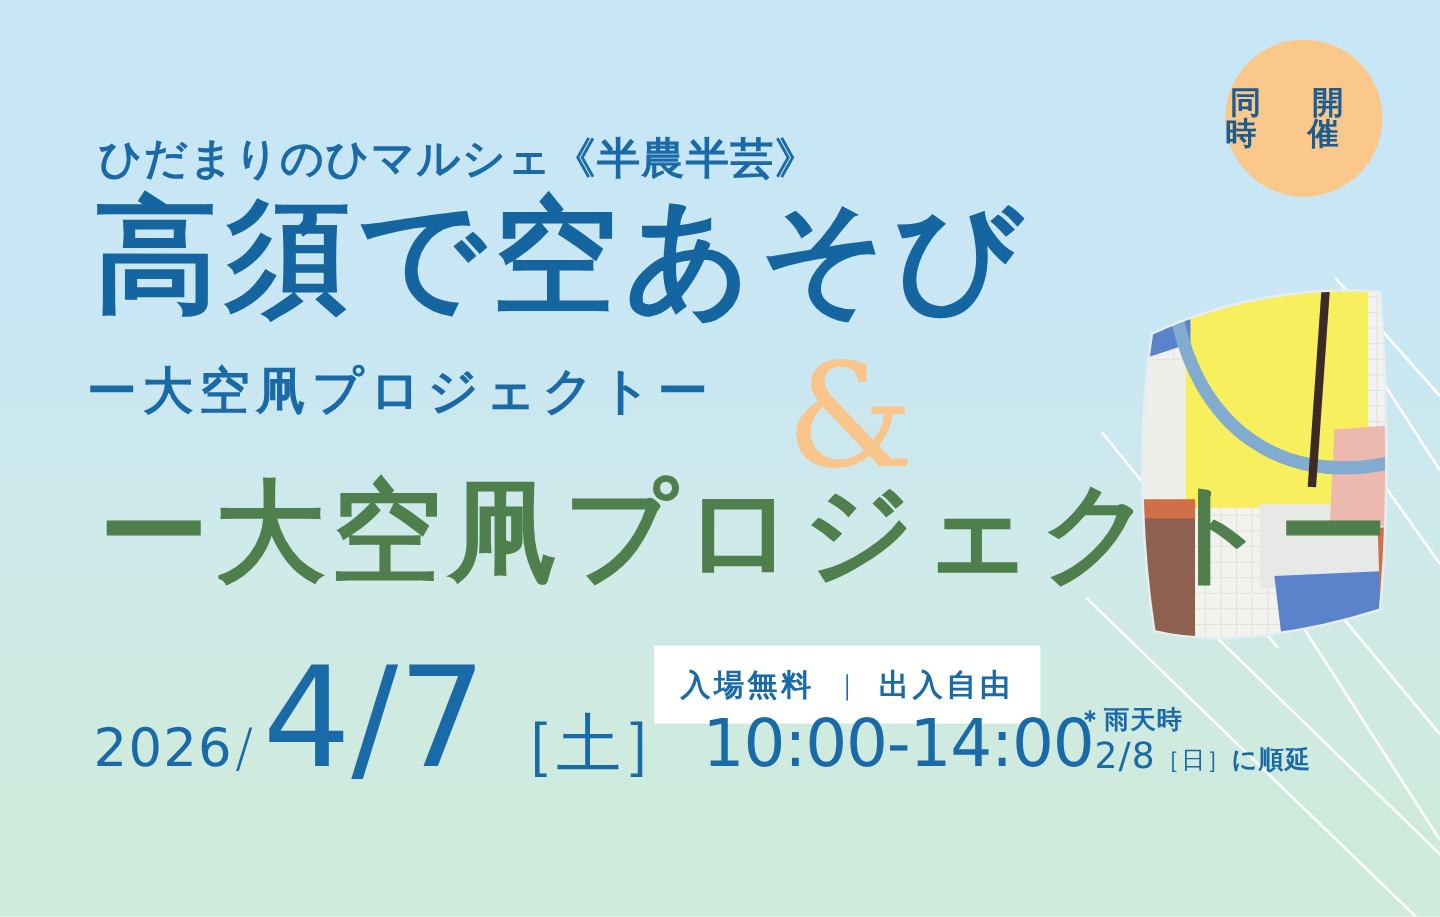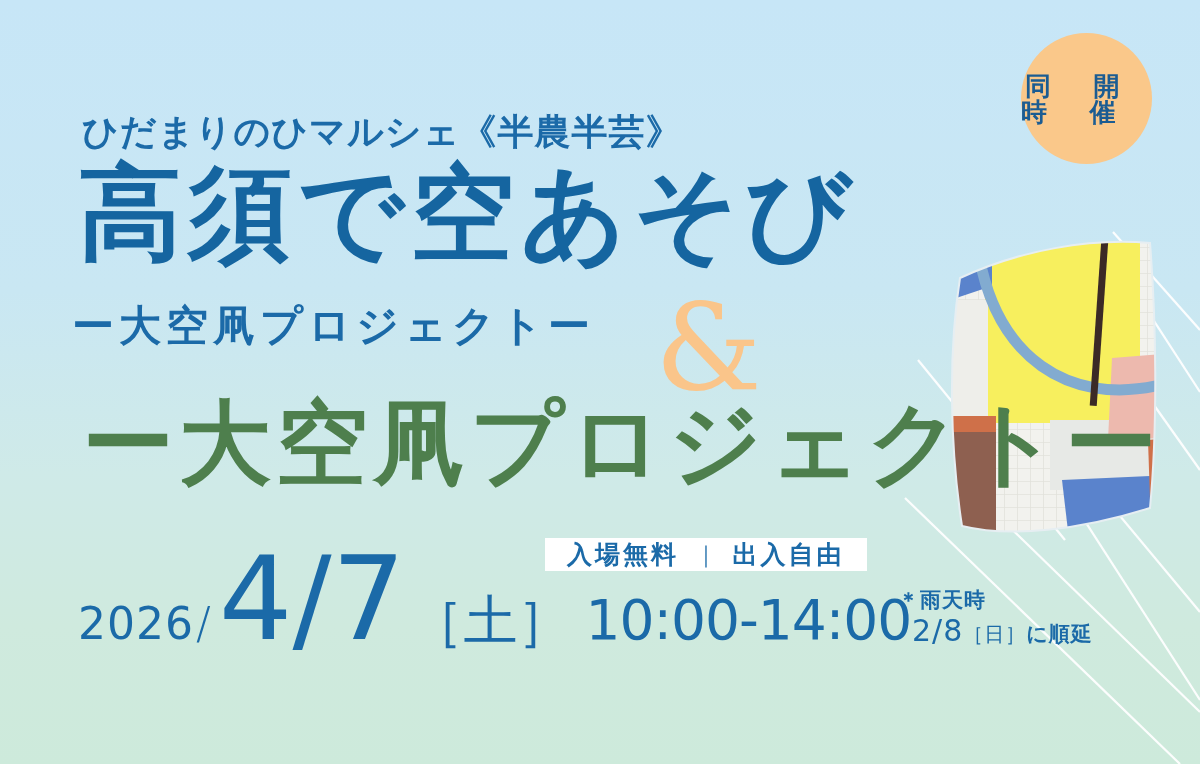--- a/index.html
+++ b/index.html
@@ -119,21 +119,21 @@
     line-height: 1;
     white-space: nowrap;
   }
 
   
   .free-badge {
     position: absolute;
     left: 545px;
     top: 538px;
     height: 33px;
-    padding: 0 22px;
+    padding: 16px 22px;
     background: #ffffff;
     display: flex;
     align-items: center;
     gap: 16px;
     white-space: nowrap;
   }
   .free-badge .fb-text {
     color: #1b6aa8;
     font-size: 25px;
     font-weight: 700;

